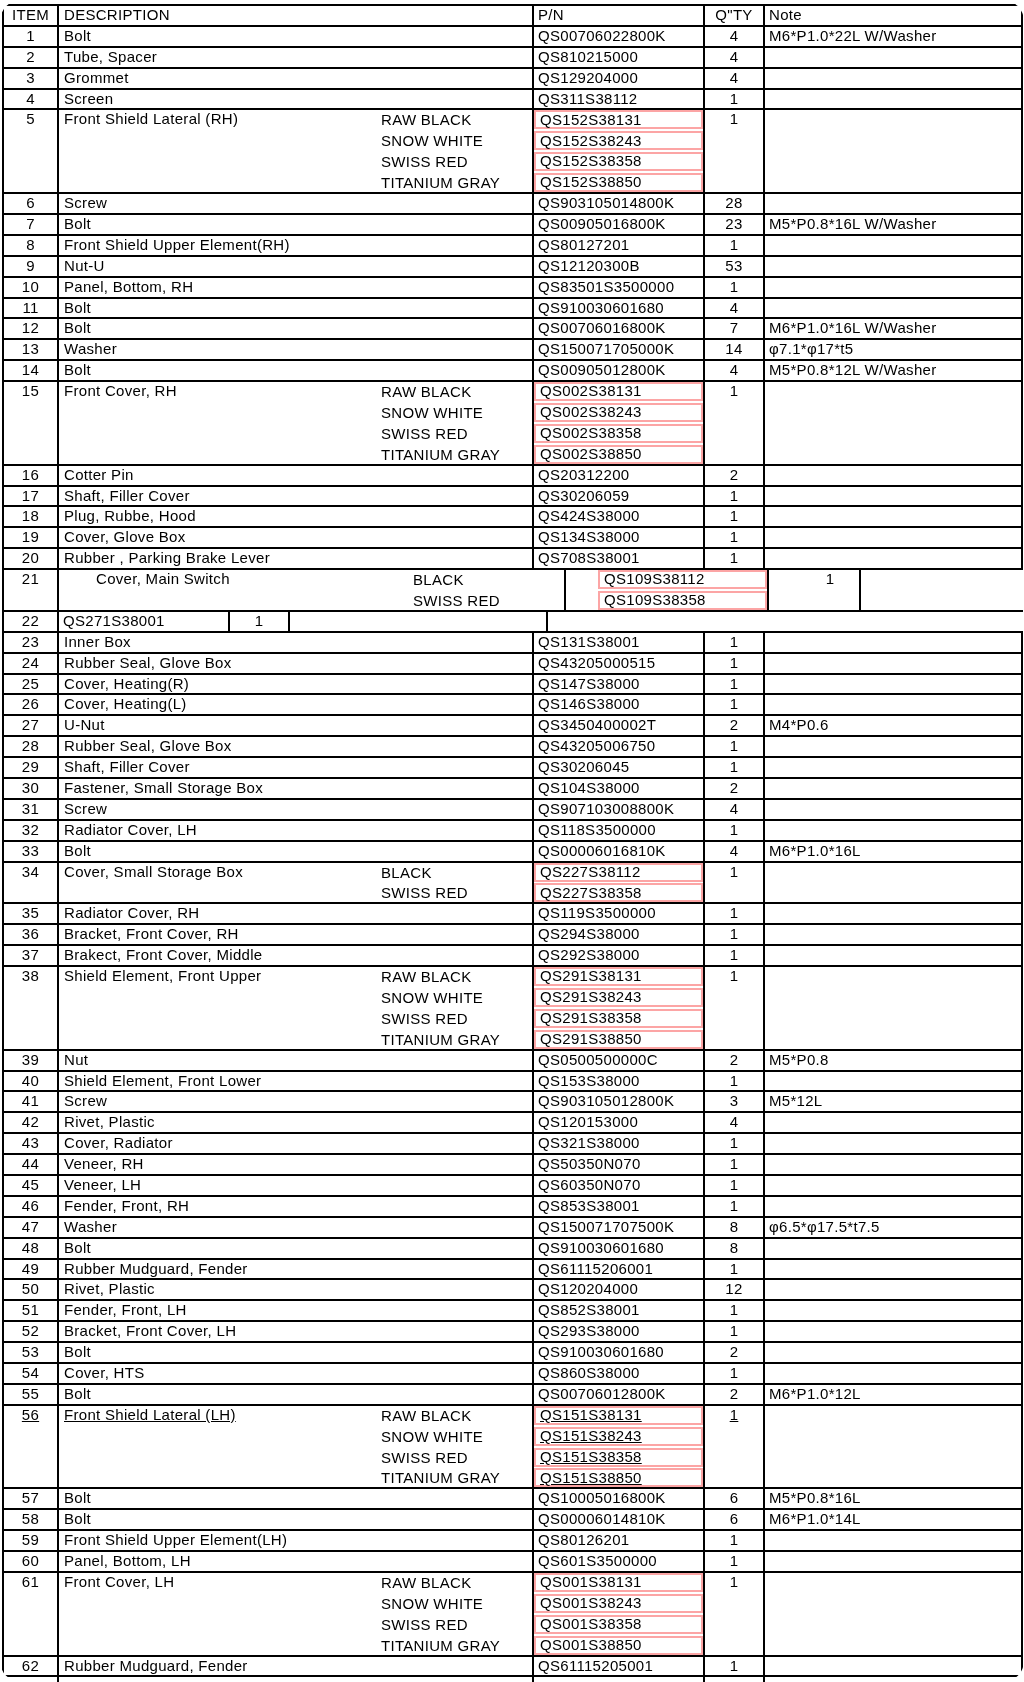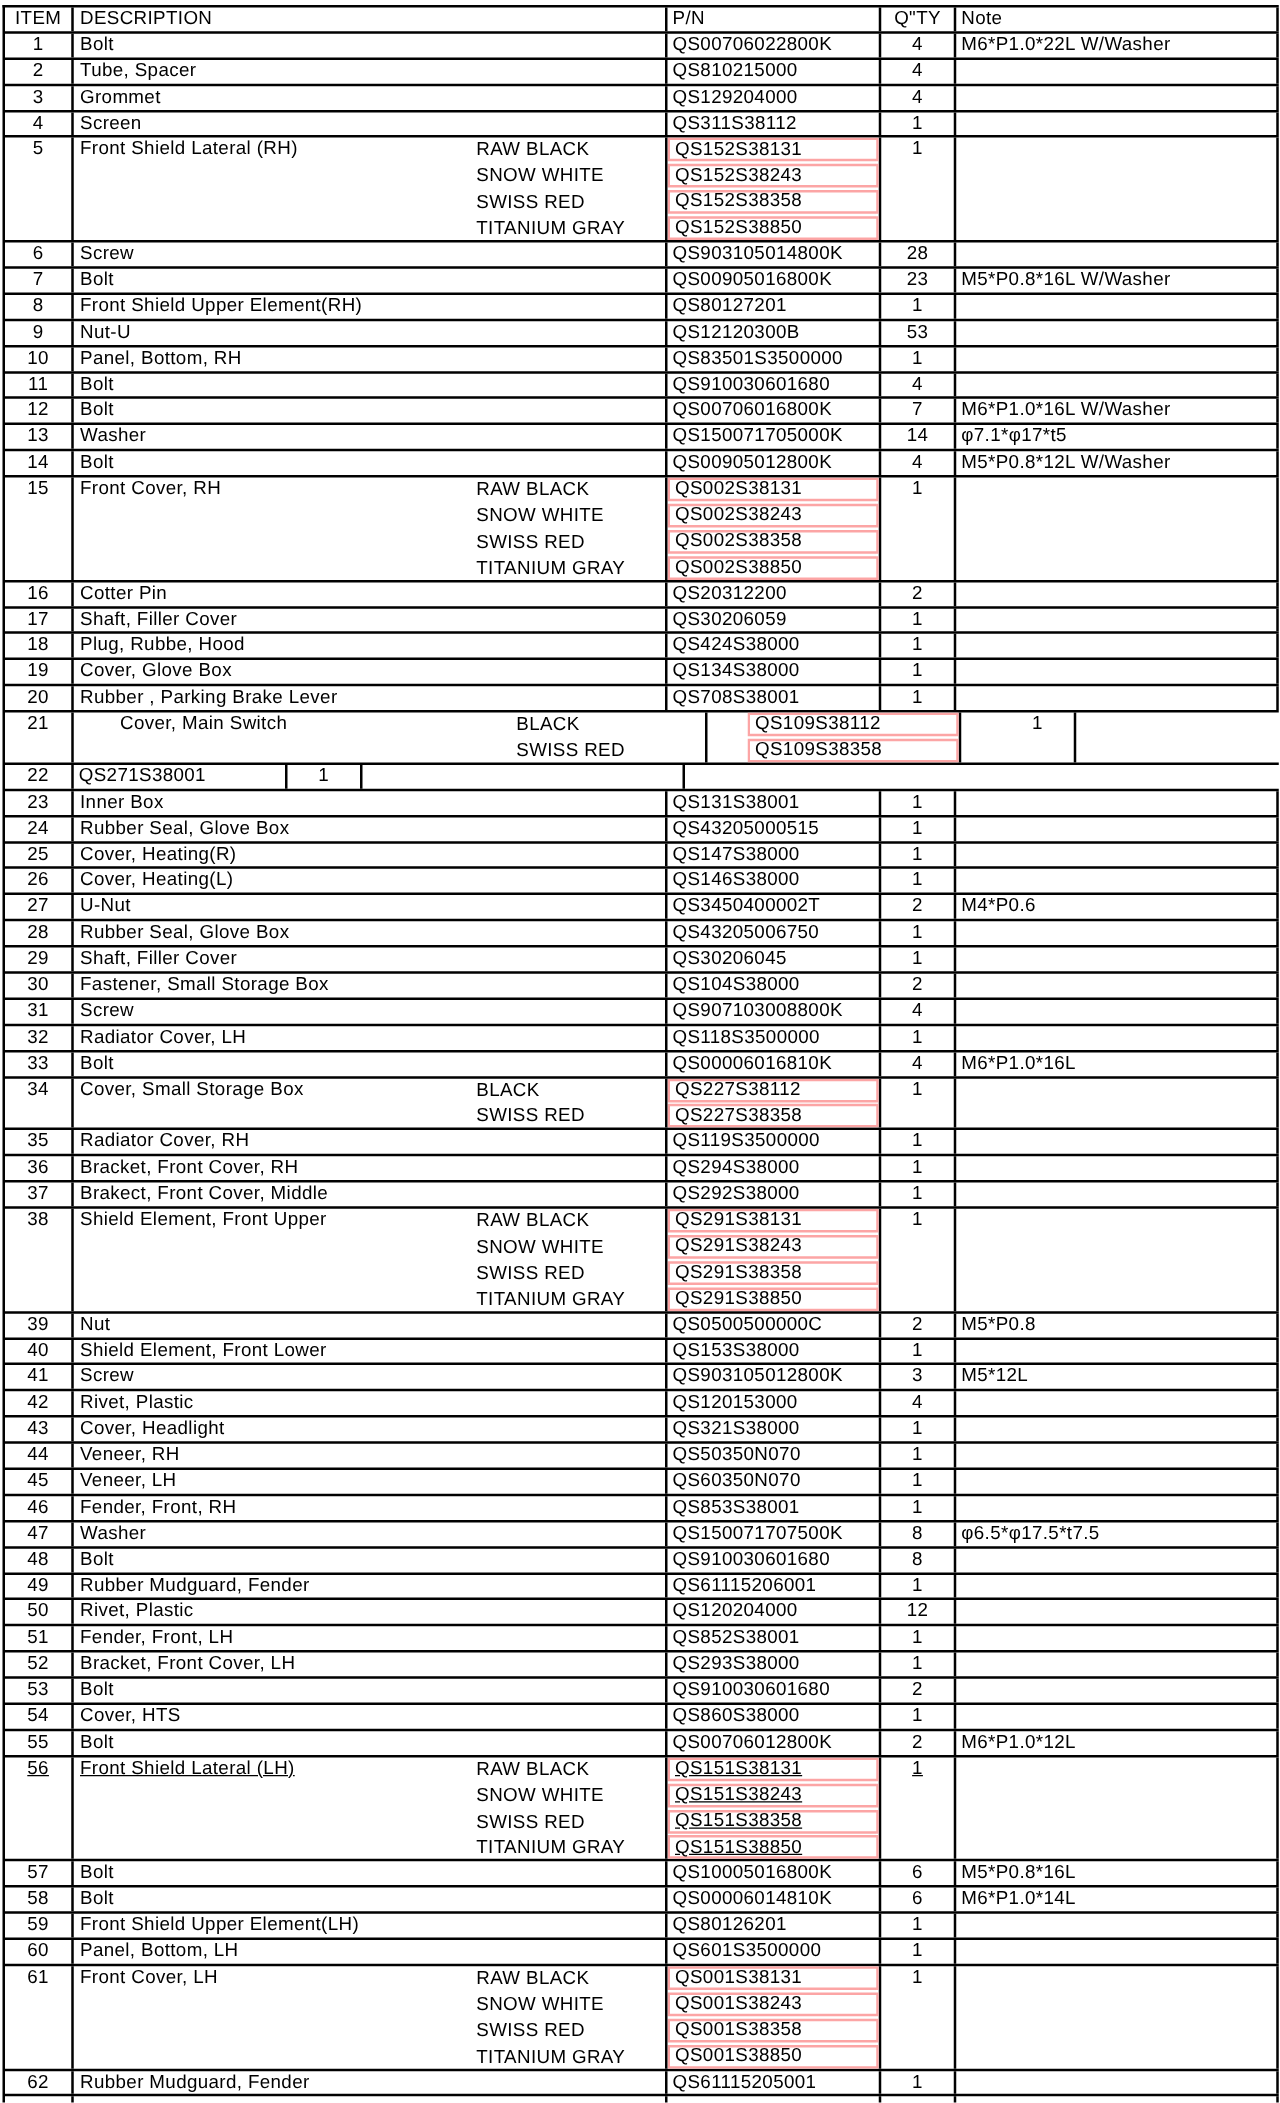--- a/index.html
+++ b/index.html
@@ -1,21 +1,21 @@
 <!DOCTYPE html>
 <html><head>
 <meta charset="utf-8">
 <style>
   * { margin:0; padding:0; }
   html,body { background:#ffffff; }
   body { width:1024px; height:1682px; overflow:hidden; }
   .page {
     position:relative; width:1024px; height:1682px; overflow:hidden;
     font-family:"Liberation Sans", sans-serif; font-size:15px; color:#000;
-    letter-spacing:0.3px; background:#fff;
+    letter-spacing:0.3px; background:#fff;border-radius:21px;
   }
   .tbl {
     position:absolute; left:2px; top:4px; width:1021px;
     border-top:2px solid #000; border-left:2px solid #000; box-sizing:border-box;
   }
   .r { display:flex; height:20.9px; border-bottom:2px solid #000; box-sizing:border-box; }
   .c {
     box-sizing:border-box; border-right:2px solid #000; overflow:hidden;
     white-space:nowrap; line-height:18.5px; flex:none; height:100%;
   }
@@ -391,21 +391,21 @@
         </div>
         <div class="r">
           <div class="c c-item">42</div>
           <div class="c c-desc">Rivet, Plastic</div>
           <div class="c c-pn">QS120153000</div>
           <div class="c c-qty">4</div>
           <div class="c c-note"></div>
         </div>
         <div class="r">
           <div class="c c-item">43</div>
-          <div class="c c-desc">Cover, Headlight</div>
+          <div class="c c-desc">Cover, Radiator</div>
           <div class="c c-pn">QS321S38000</div>
           <div class="c c-qty">1</div>
           <div class="c c-note"></div>
         </div>
         <div class="r">
           <div class="c c-item">44</div>
           <div class="c c-desc">Veneer, RH</div>
           <div class="c c-pn">QS50350N070</div>
           <div class="c c-qty">1</div>
           <div class="c c-note"></div>

